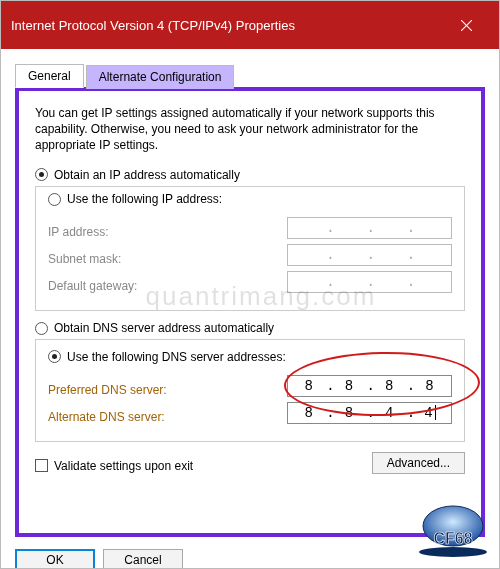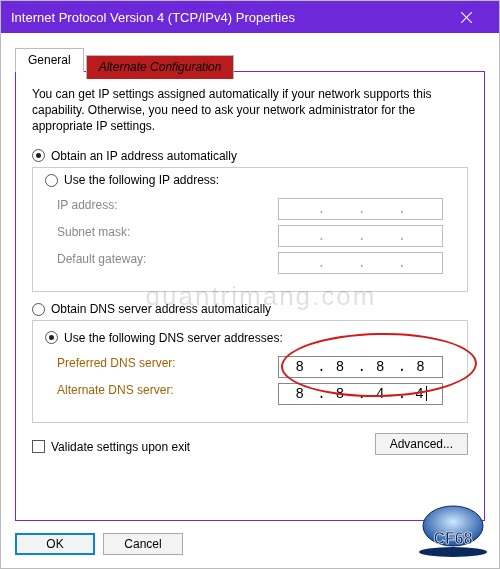--- a/index.html
+++ b/index.html
@@ -8,23 +8,23 @@
     font-family: "Segoe UI", Tahoma, sans-serif;
     font-size: 12px;
     background: #fff;
     width: 500px;
     height: 569px;
     border: 1px solid #bbb;
     overflow: hidden;
     position: relative;
   }
   .titlebar {
-    background: #6d28d9;
+    background: #b91c1c;
     color: #fff;
-    height: 32px;
+    height: 48px;
     display: flex;
     align-items: center;
     padding: 0 10px 0 10px;
     font-size: 13px;
   }
   .titlebar .title { flex: 1; }
   .titlebar .close {
     width: 46px;
     height: 32px;
     display: flex;
@@ -50,26 +50,25 @@
     font-size: 12px;
     cursor: pointer;
     position: relative;
   }
   .tab.active {
     border-bottom: 1px solid #fff;
     top: 1px;
     z-index: 3;
   }
   .tab.inactive {
-    background: #b91c1c;
-    top: 8px;
-    font-style: italic;
+    background: #c4b5fd;
+    top: 2px;
   }
   .tabpage {
-    border: 1px solid #6d28d9;
+    border: 4px solid #6d28d9;
     padding: 14px 16px 32px 16px;
     position: relative;
     top: 0;
     min-height: 450px;
   }
   .desc {
     font-size: 12px;
     line-height: 1.35;
     margin-bottom: 14px;
   }
@@ -102,22 +101,22 @@
     position: relative;
   }
   .group-header-row {
     margin: -18px 0 6px -2px;
     background: #fff;
     display: inline-flex;
     padding: 0 2px;
   }
   .field {
     display: flex;
-    align-items: flex-start;
-    margin: 5px 12px;
+    align-items: flex-end;
+    margin: 5px 0;
     gap: 21px;
   }
   .field .lbl {
     flex: 1;
     color: #888;
   }
   .field.enabled .lbl { color: #a16207; }
   .ipbox {
     width: 165px;
     height: 22px;

